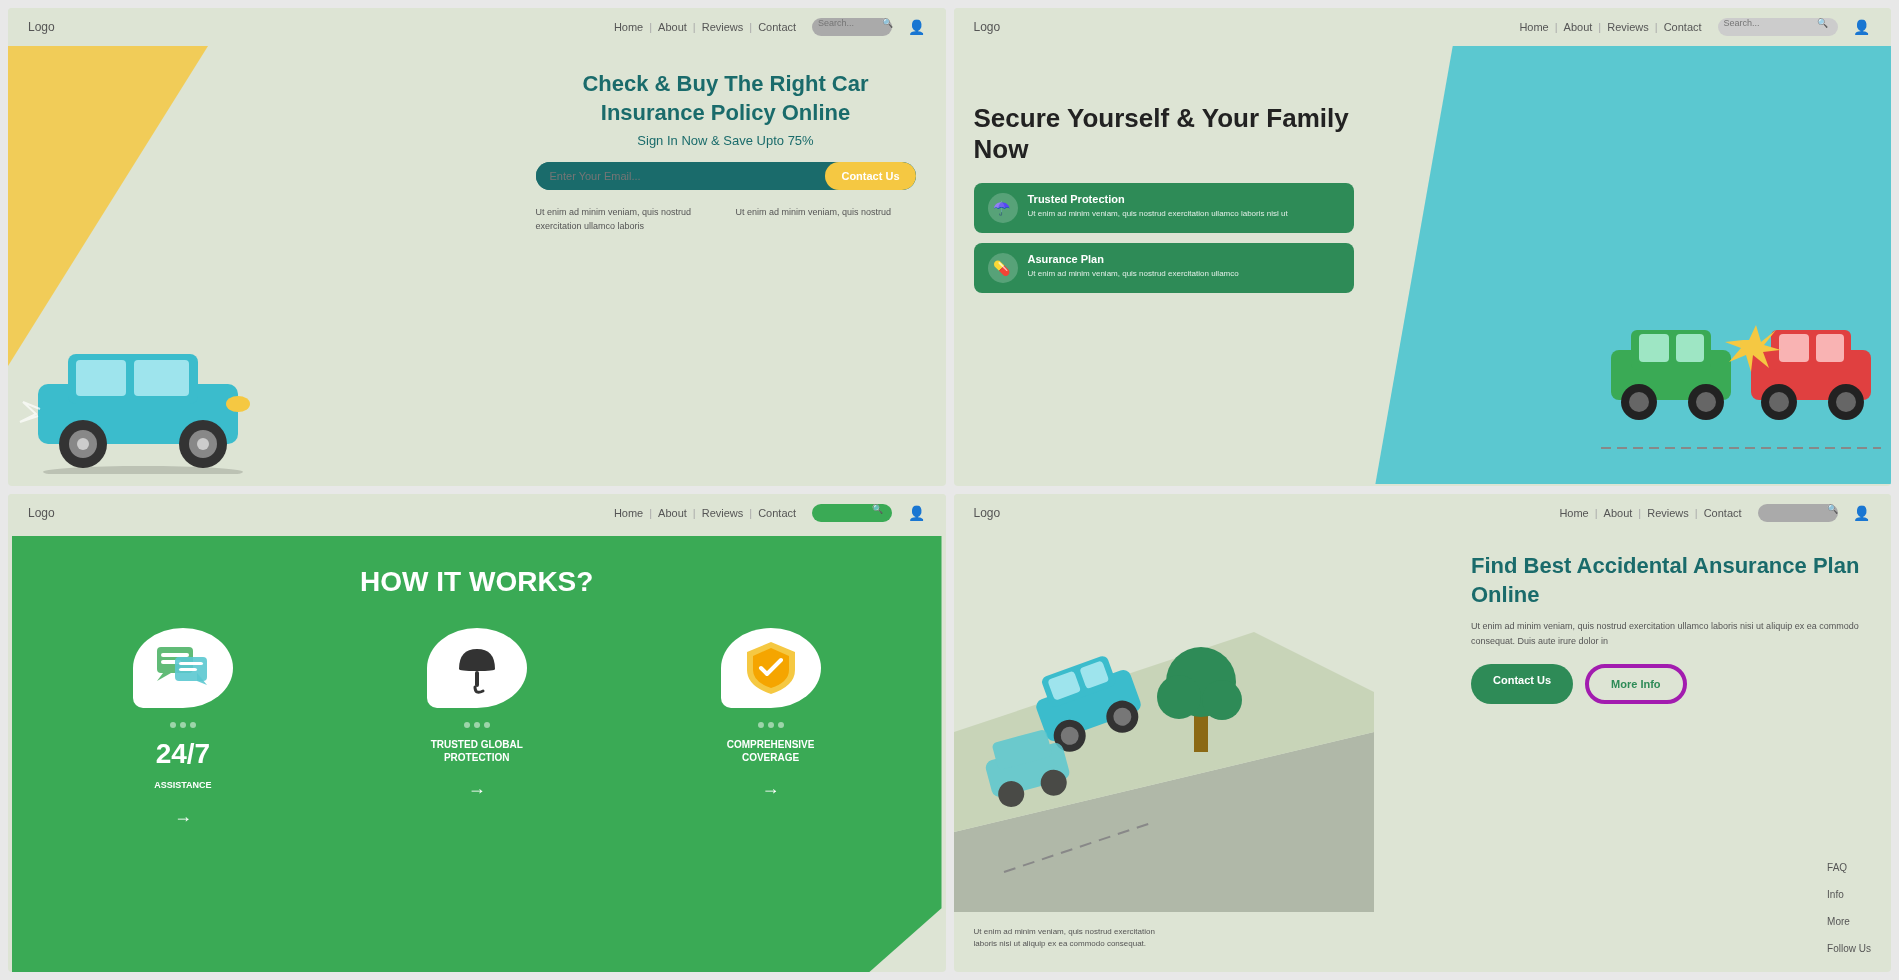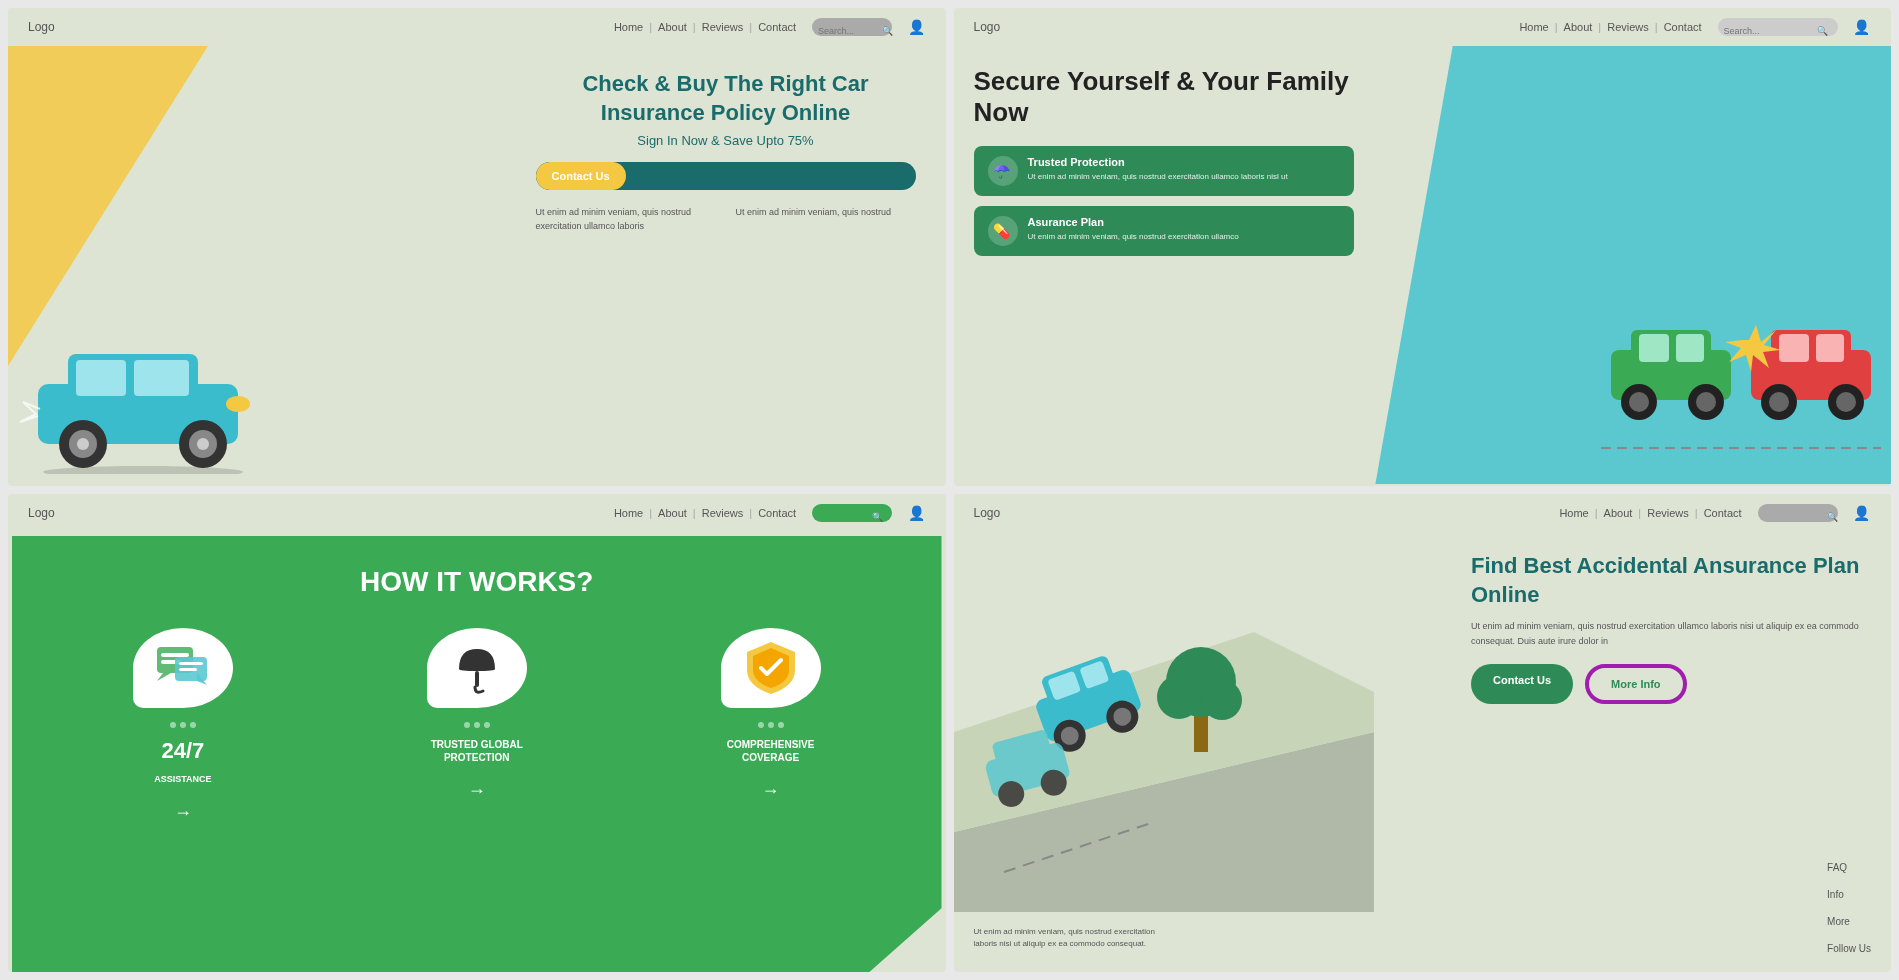--- a/index.html
+++ b/index.html
@@ -44,21 +44,21 @@
       color: #555;
     }
     .nav-links span { cursor: pointer; }
     .nav-links .sep { color: #aaa; }
     .nav-search {
       background: #aaa;
       border-radius: 10px;
       width: 80px;
       height: 18px;
       display: flex;
-      align-items: flex-end;
+      align-items: flex-start;
       padding: 0 6px;
       gap: 4px;
     }
     .nav-search-input {
       background: transparent;
       border: none;
       font-size: 9px;
       color: #fff;
       width: 60px;
     }
@@ -164,20 +164,21 @@
       left: 20px;
       top: 20px;
       width: 380px;
     }
     .p2 .headline {
       font-size: 26px;
       font-weight: 900;
       color: #222;
       line-height: 1.2;
       margin-bottom: 18px;
+      margin-top: 37px;
     }
     .p2 .feature-card {
       background: #2e8b57;
       border-radius: 8px;
       padding: 10px 14px;
       margin-bottom: 10px;
       display: flex;
       align-items: flex-start;
       gap: 10px;
     }
@@ -243,21 +244,21 @@
       width: 100px;
       height: 80px;
       background: #fff;
       border-radius: 50% 50% 50% 10px;
       display: flex;
       align-items: center;
       justify-content: center;
       font-size: 28px;
     }
     .p3 .feature-num {
-      font-size: 22px;
+      font-size: 28px;
       font-weight: 900;
       color: #fff;
     }
     .p3 .feature-label {
       font-size: 9px;
       font-weight: bold;
       color: #fff;
       line-height: 1.3;
     }
     .p3 .arrow { font-size: 18px; color: #fff; margin-top: 4px; }
@@ -399,20 +400,21 @@
         <path d="M 22 95 L 5 88 L 18 100 L 2 108 L 20 102" stroke="#fff" stroke-width="2" fill="none" opacity="0.7"></path>
 
         <ellipse cx="125" cy="158" rx="100" ry="6" fill="rgba(0,0,0,0.15)"></ellipse>
       </svg>
     </div>
 
     <div class="text-area">
       <p class="headline">Check &amp; Buy The Right Car Insurance Policy Online</p>
       <p class="subhead">Sign In Now &amp; Save Upto 75%</p>
       <div class="cta-row">
+        <input class="email-input" placeholder="Enter Your Email..." style="">
         <span class="contact-btn">Contact Us</span>
       </div>
       <div class="body-text">
         <p>Ut enim ad minim veniam, quis nostrud exercitation ullamco laboris</p>
         <p>Ut enim ad minim veniam, quis nostrud</p>
       </div>
     </div>
   </div>
 </div>
 

